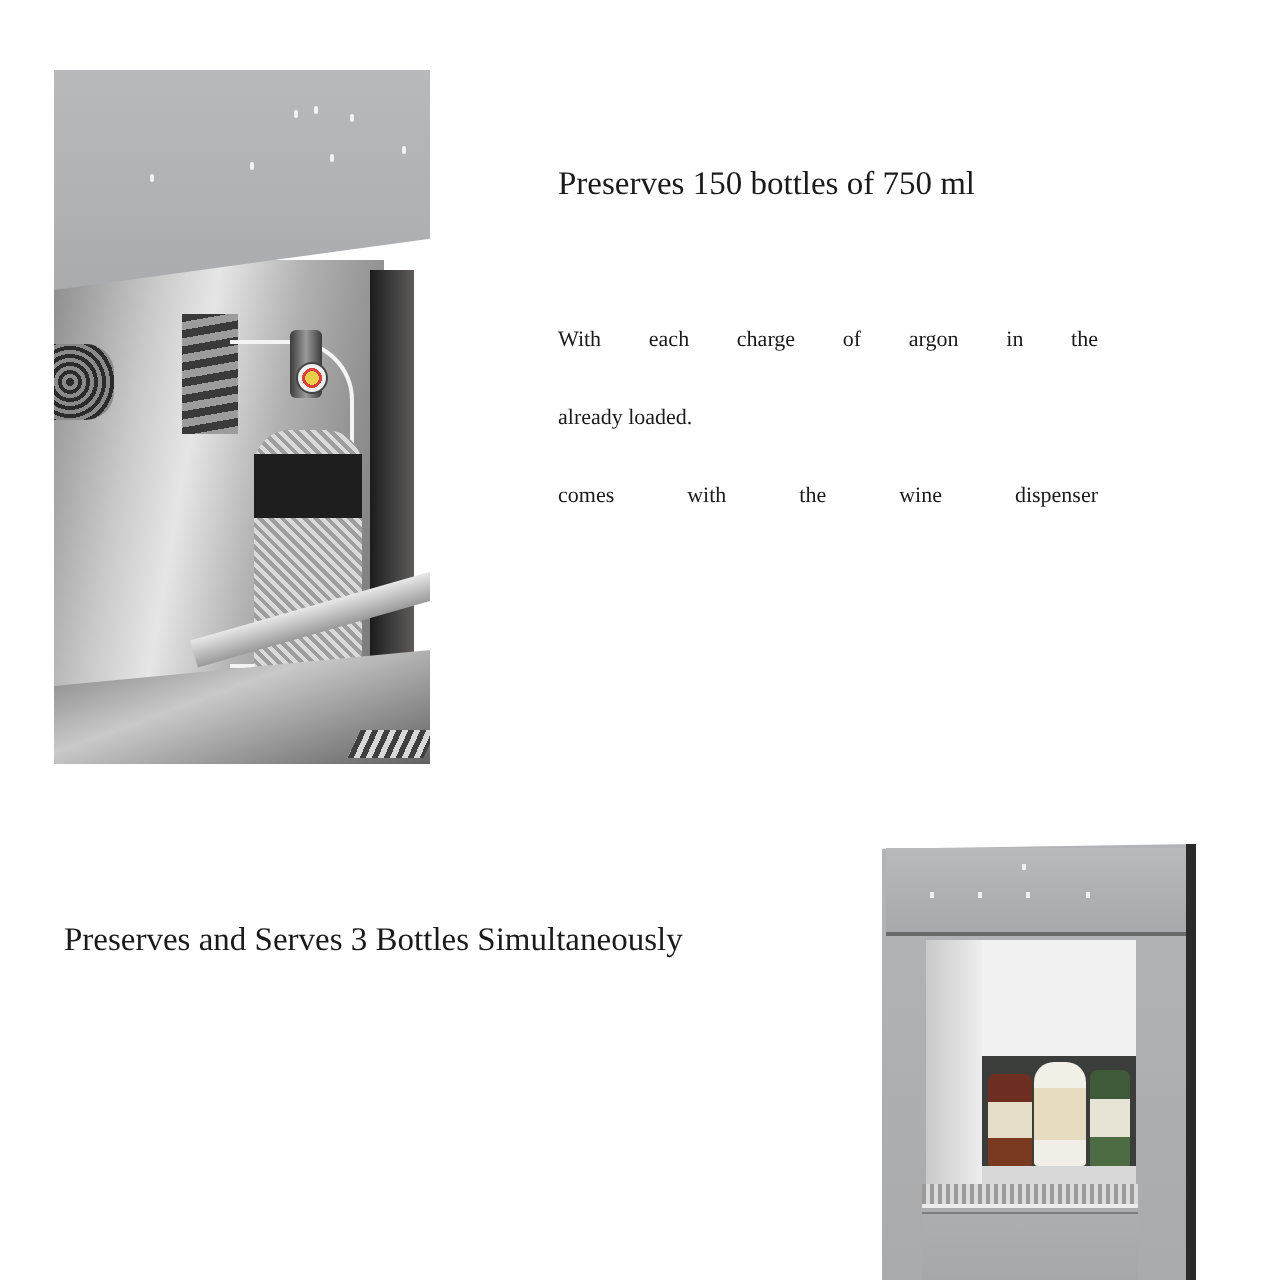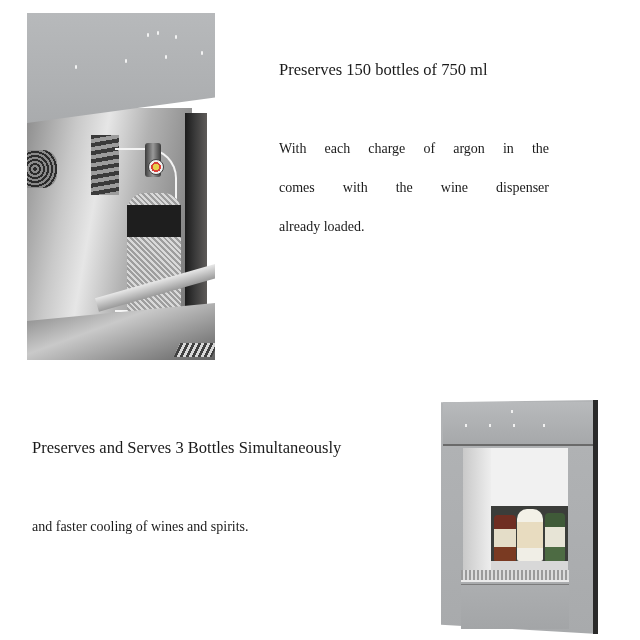--- a/index.html
+++ b/index.html
@@ -1,19 +1,19 @@
 <!DOCTYPE html>
 <html><head>
 <meta charset="utf-8">
 <style>
   html, body { margin:0; padding:0; background:#ffffff; }
   body { width:640px; height:640px; position:relative; overflow:hidden;
          font-family:"Liberation Serif","DejaVu Serif",serif; color:#1a1a1a; }
-  .abs { position:absolute; }
-  .text { font-size:14px; line-height:39px; }
+  .abs { position:absolute;margin-top:22px; }
+  .text { font-size:11px; line-height:39px; }
   .justify { text-align:justify; text-align-last:left; }
   .heading { font-size:16.5px; white-space:nowrap; }
 
   
   #photo1 { left:27px; top:13px; width:188px; height:347px; overflow:hidden; background:#ffffff; }
   #photo1 .interior { position:absolute; left:0; top:95px; width:165px; height:252px;
       background:linear-gradient(100deg,#8d8d8d 0%,#c9c9c9 25%,#e6e6e6 40%,#b2b2b2 60%,#6e6e6e 100%); }
   #photo1 .panel-top { position:absolute; left:0; top:0; width:226px; height:110px;
       background:linear-gradient(180deg,#b7b9bb 0%,#aeb0b2 70%,#a9abad 100%);
       clip-path:polygon(0 0,100% 0,100% 72%,0 100%); }
@@ -87,28 +87,27 @@
     <span class="dot" style="left:98px;top:46px"></span>
     <span class="dot" style="left:138px;top:42px"></span>
     <span class="dot" style="left:174px;top:38px"></span>
   </div>
 </div>
 
 <div class="abs heading" style="left:279px; top:60px;">Preserves 150 bottles of 750 ml</div>
 
 <div class="abs text justify" style="left:279px; top:129px; width:270px;">
   <div style="text-align-last:justify">With each charge of argon in the</div>
+  <div>already loaded.</div>
   <div style="text-align-last:justify">comes with the wine dispenser</div>
-  <div>already loaded.</div>
 </div>
 
 <div class="abs heading" style="left:32px; top:438px;text-align:center;">Preserves and Serves 3 Bottles Simultaneously</div>
 
 <div class="abs text" style="left:32px; top:507px; width:330px;">
-  <div>and faster cooling of wines and spirits.</div>
 </div>
 
 <div id="photo2" class="abs">
   <div class="frame"></div>
   <div class="edge"></div>
   <div class="topbar">
     <span class="dot" style="left:68px;top:8px"></span>
     <span class="dot" style="left:22px;top:22px"></span>
     <span class="dot" style="left:46px;top:22px"></span>
     <span class="dot" style="left:70px;top:22px"></span>

